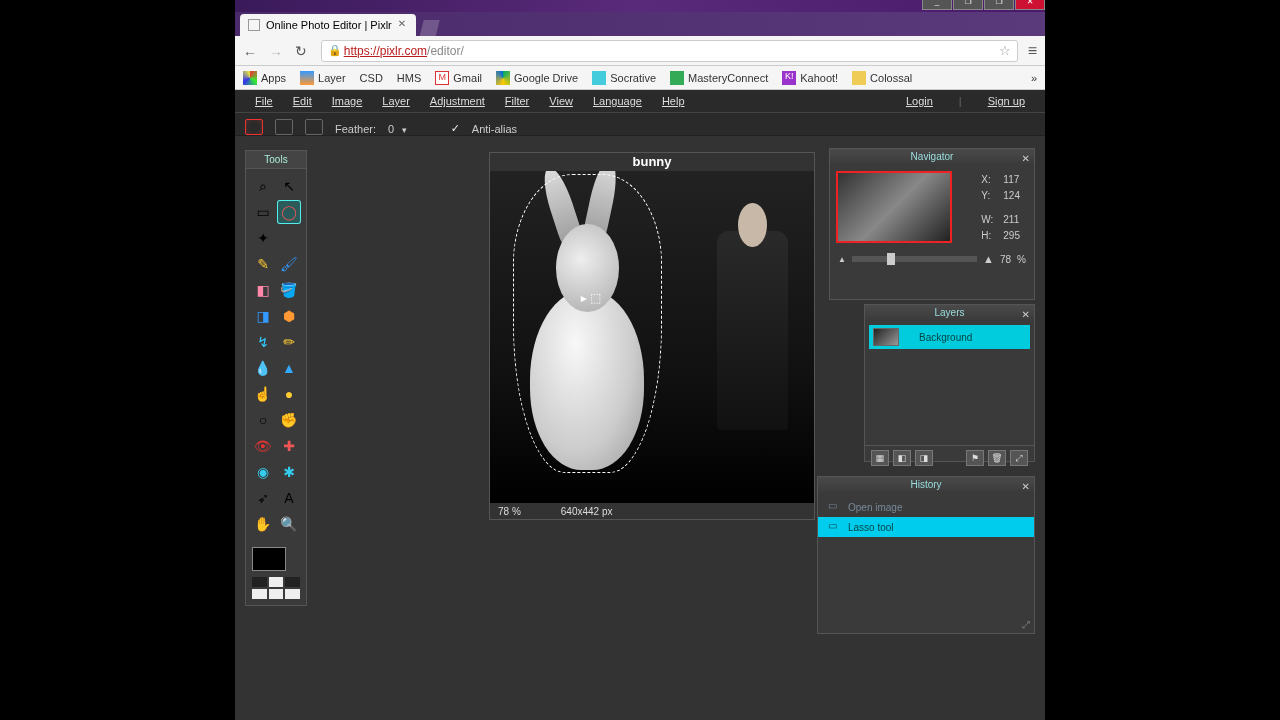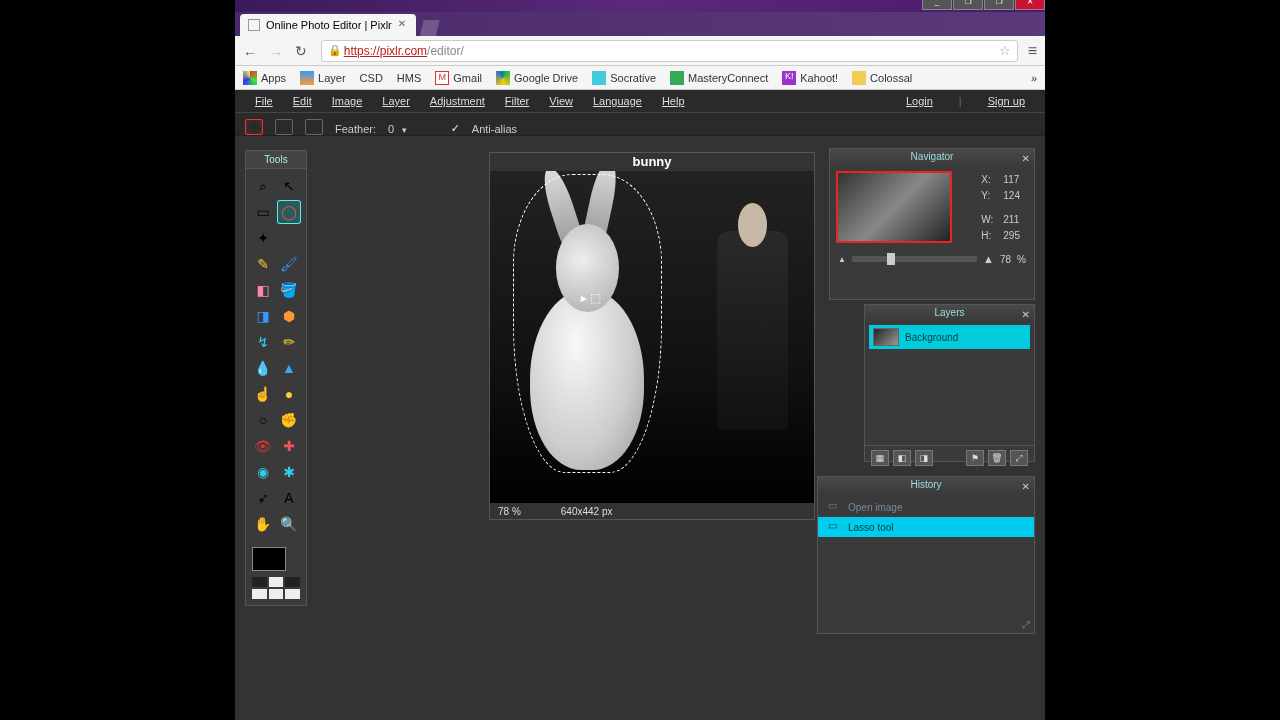--- a/index.html
+++ b/index.html
@@ -55,21 +55,21 @@
 .panel { position: absolute; background: #3a3a3a; border: 1px solid #555; }
 .panelhdr { height: 16px; background: linear-gradient(#4a4a4a,#3a3a3a); color: #9dd; font-size: 10px; text-align: center; line-height: 16px; position: relative; }
 .panelx { position: absolute; right: 4px; top: 2px; color: #ccc; font-size: 10px; cursor: pointer; }
 .navthumb { margin: 6px; border: 2px solid #e22; height: 72px; background: linear-gradient(135deg,#333,#888,#222); }
 .navinfo { position: absolute; right: 8px; top: 22px; font-size: 10px; color: #ccc; line-height: 14px; }
 .navinfo td { padding: 0 4px; }
 .navslider { margin: 4px 8px 8px; display: flex; align-items: center; gap: 6px; font-size: 10px; color: #ccc; }
 .navslider .track { flex: 1; height: 6px; background: #555; position: relative; }
 .navslider .thumb { position: absolute; left: 28%; top: -3px; width: 8px; height: 12px; background: #ccc; }
 .layerslist { padding: 4px; }
-.layer { background: #0cd; height: 24px; display: flex; align-items: center; gap: 6px; padding: 0 4px; font-size: 10px; color: #044; }
+.layer { background: #0cd; height: 24px; display: flex; align-items: center; gap: 20px; padding: 0 4px; font-size: 10px; color: #044; }
 .layer-thumb { width: 26px; height: 18px; background: linear-gradient(135deg,#222,#999); border: 1px solid #666; }
 .layerbtns { display: flex; gap: 4px; padding: 4px 6px; border-top: 1px solid #555; }
 .lbtn { width: 18px; height: 16px; background: #555; border: 1px solid #777; font-size: 9px; color: #ddd; text-align: center; line-height: 14px; }
 .lbtn.sp { margin-left: auto; }
 .histlist { padding: 4px 0; }
 .histitem { height: 20px; padding: 0 10px; font-size: 10px; color: #789; display: flex; align-items: center; gap: 6px; }
 .histitem.active { background: #0ce; color: #044; }
 .hist-icon { width: 14px; height: 14px; }
 .attic-img { width: 100%; height: 100%; background: linear-gradient(160deg, #0a0a0a 0%, #1a1510 30%, #2a2015 50%, #151008 80%); position: relative; }
 .attic-img::before { content: ''; position: absolute; left: 38%; top: 50%; width: 24px; height: 50px; background: #bbb; border-radius: 10px 10px 4px 4px; }

